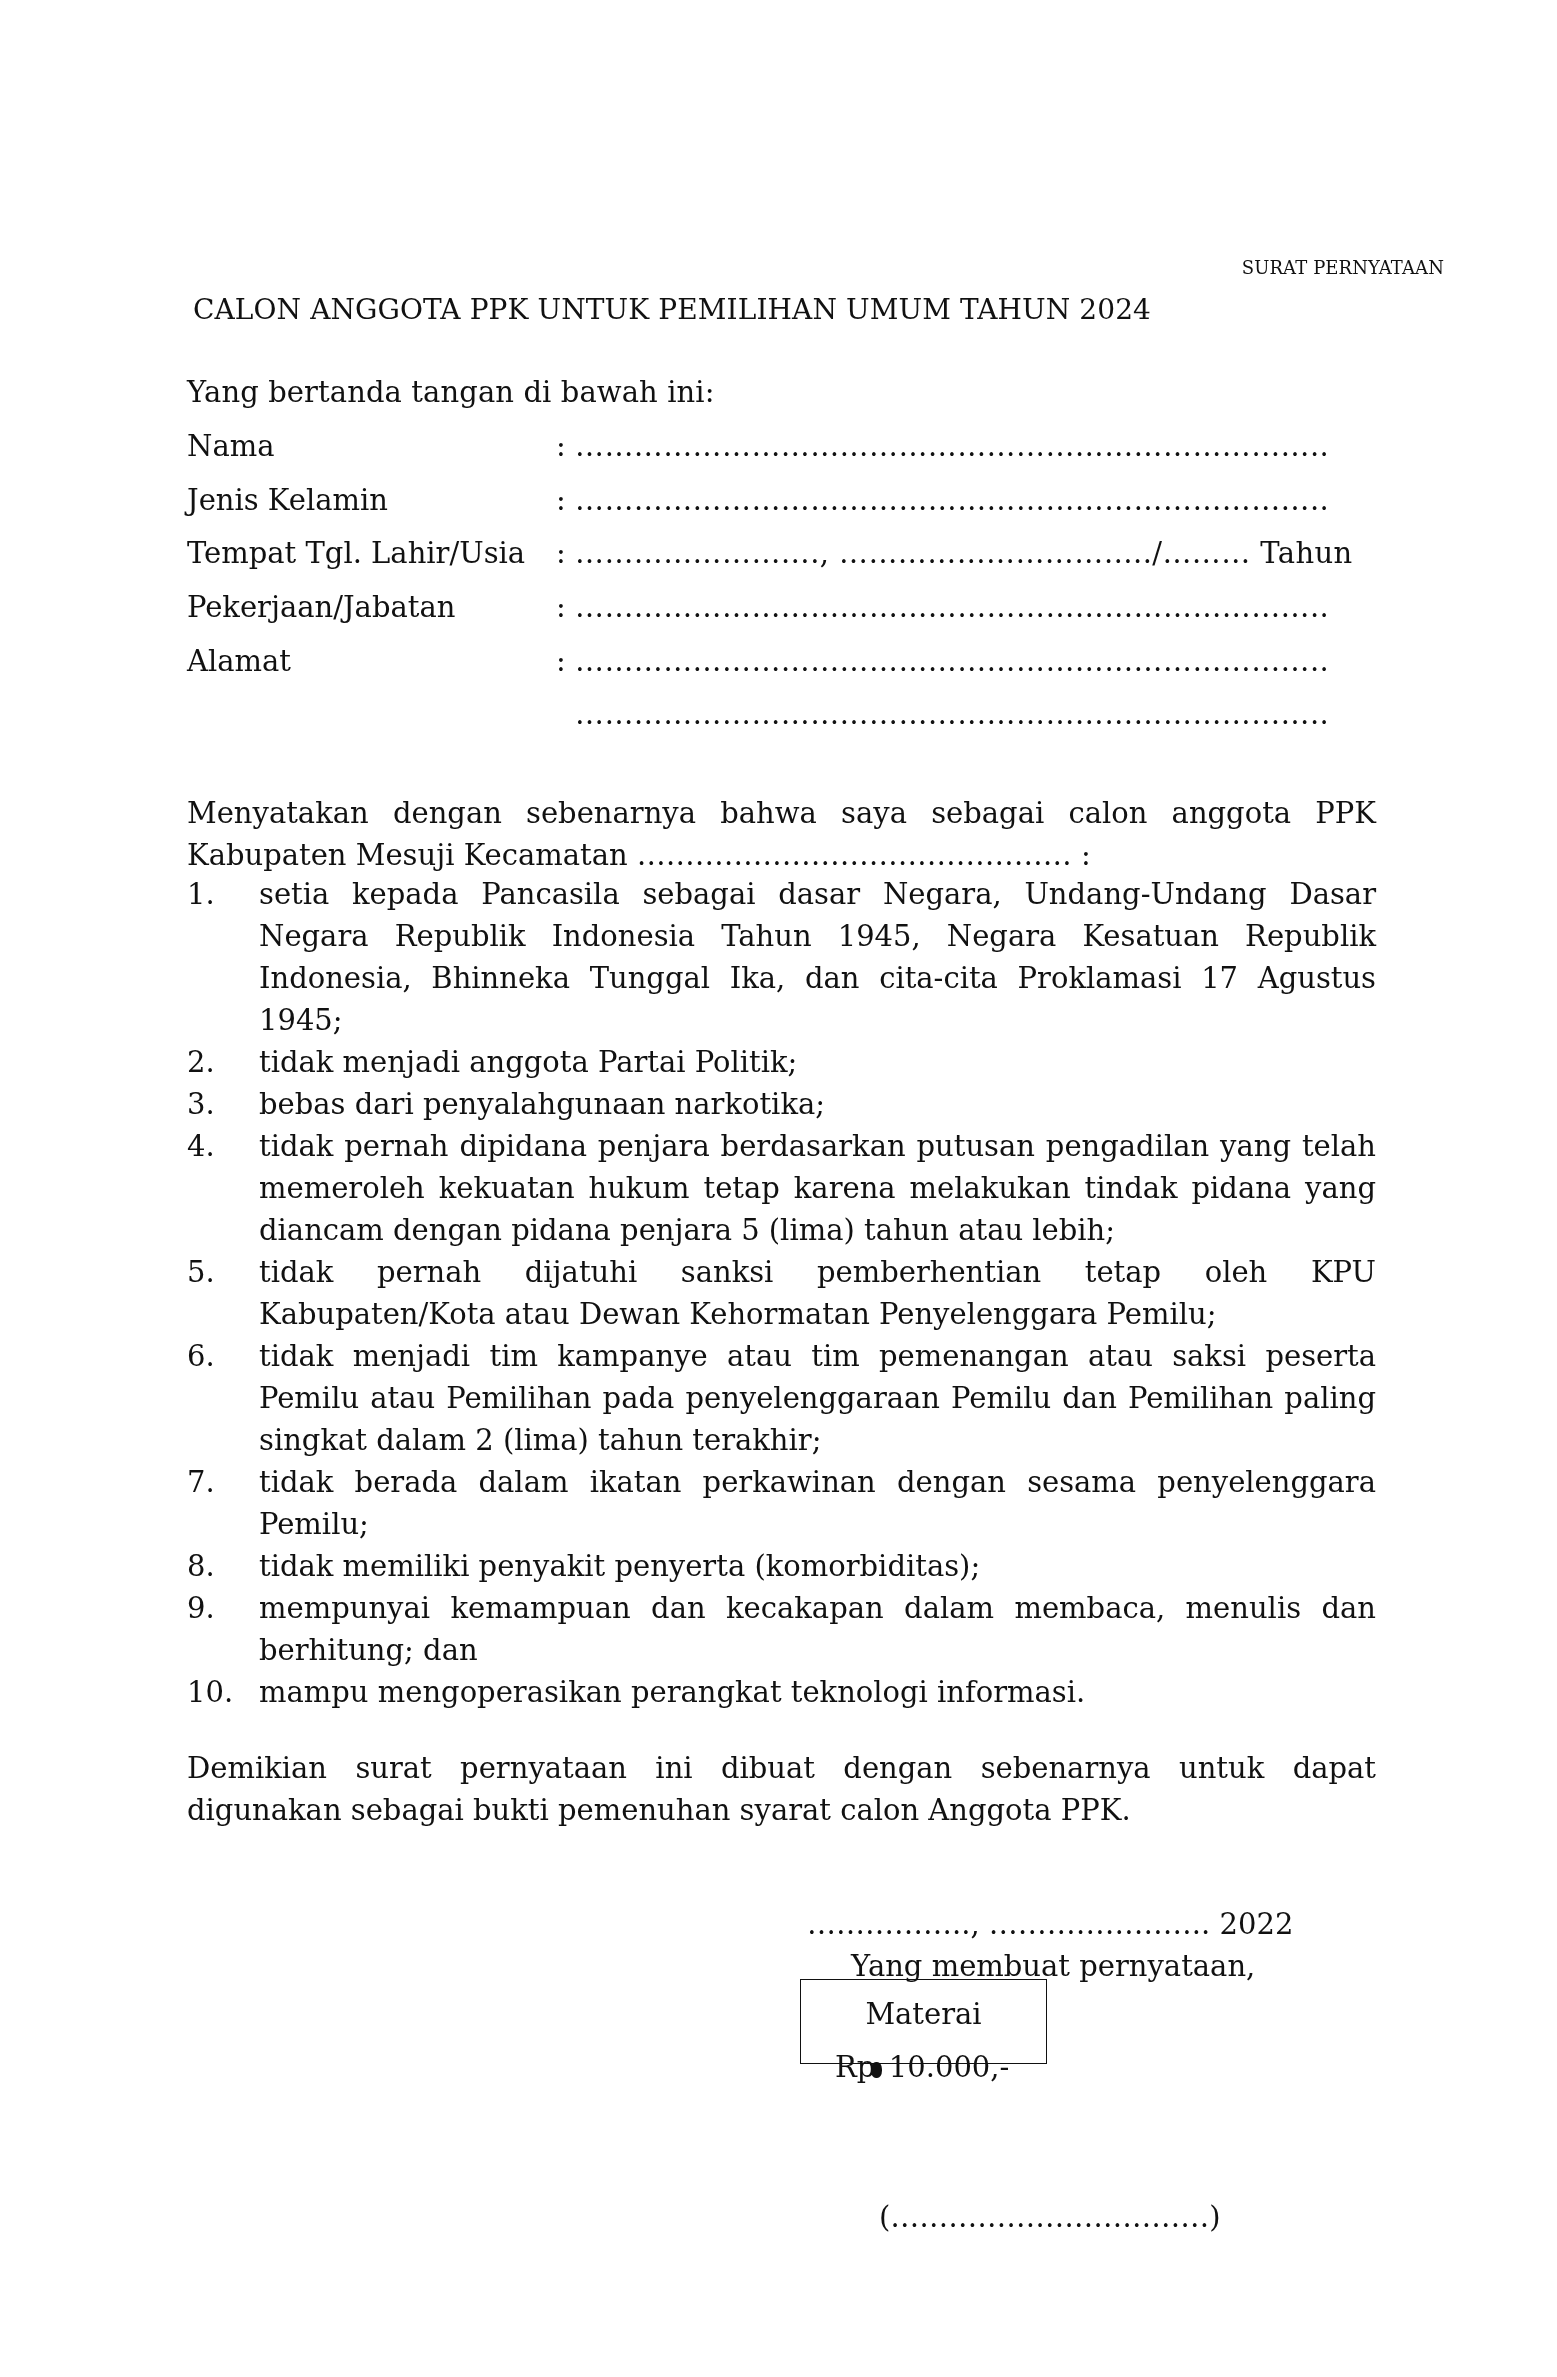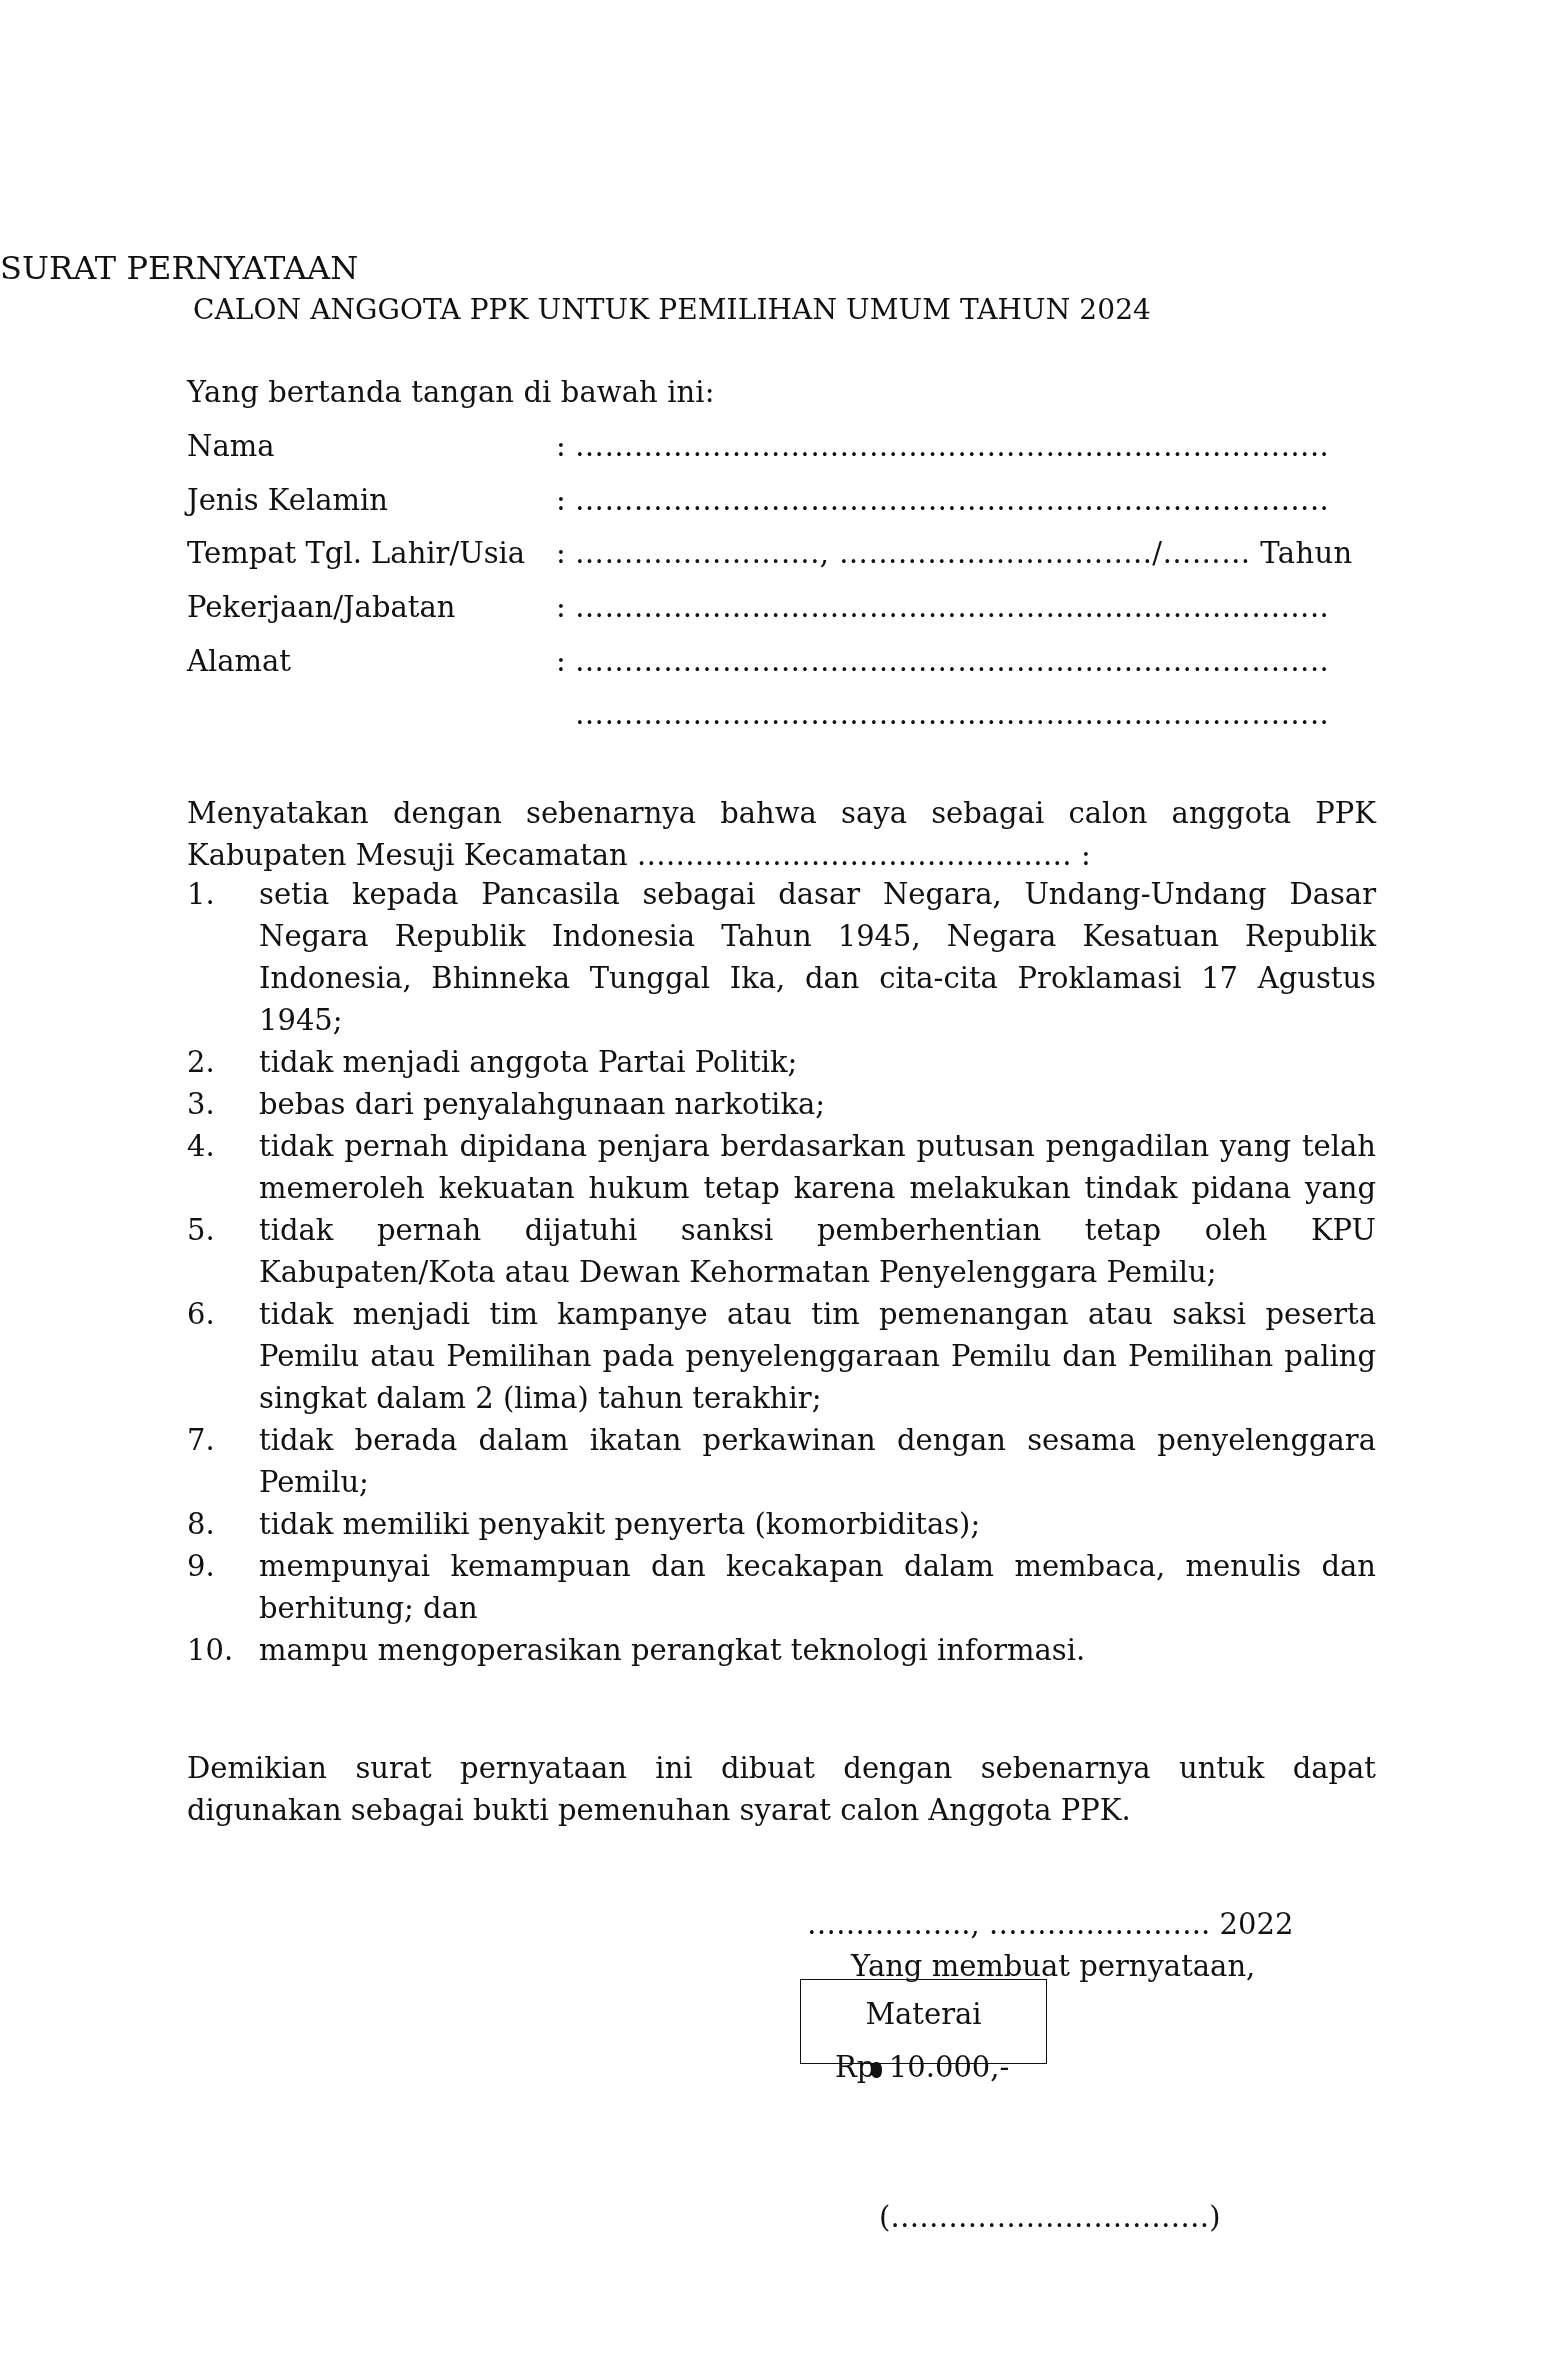--- a/index.html
+++ b/index.html
@@ -1,20 +1,20 @@
 <!DOCTYPE html>
 <html style="font-size:9.8px"><head>
 <meta charset="utf-8">
 <style>
   html, body { margin: 0; padding: 0; background: #ffffff; }
   body { width: 1557px; height: 2377px; position: relative; overflow: hidden;
          font-family: "DejaVu Serif", "Liberation Serif", serif; color: #111111; }
   .page { position: absolute; left: 0; top: 0; width: 1557px; height: 2377px; background: #fff; }
   .t { position: absolute; font-size: 29px; line-height: 42px; white-space: nowrap; letter-spacing: 0.1px; text-align: right; }
-  .title1 { top: 247px; left: 0; width: 1444px; text-align: left; font-size: 32px; }
+  .title1 { top: 247px; left: 0; width: 1444px; text-align: right; font-size: 18px; }
   .title2 { top: 289px; left: 0; width: 1344px; text-align: center; font-size: 28px; }
   .intro { top: 371px; left: 187px; }
   .frow { position: absolute; left: 187px; width: 1196px; height: 42px; font-size: 29px; line-height: 42px; }
   .frow .lbl { position: absolute; left: 0; top: 0; white-space: nowrap; }
   .frow .col { position: absolute; left: 369px; top: 0; }
   .frow .val { position: absolute; left: 388px; top: 0; white-space: nowrap; letter-spacing: 0.4px; }
   .para { position: absolute; left: 187px; width: 1189px; font-size: 29px; line-height: 42px; text-align: justify; text-align-last: left; }
   .para .l { display: block; text-align: justify; text-align-last: justify; }
   .para .l.last { text-align-last: left; }
   .list { position: absolute; left: 187px; width: 1189px; top: 873px; margin: 0; padding: 0; list-style: none; }
@@ -88,20 +88,21 @@
         <span class="ln last">tidak menjadi anggota Partai Politik;</span>
       </li>
       <li class="li">
         <span class="num">3.</span>
         <span class="ln last">bebas dari penyalahgunaan narkotika;</span>
       </li>
       <li class="li">
         <span class="num">4.</span>
         <span class="ln">tidak pernah dipidana penjara berdasarkan putusan pengadilan yang telah</span>
         <span class="ln">memeroleh kekuatan hukum tetap karena melakukan tindak pidana yang</span>
+        <span class="ln last">diancam dengan pidana penjara 5 (lima) tahun atau lebih;</span>
       </li>
       <li class="li">
         <span class="num">5.</span>
         <span class="ln">tidak pernah dijatuhi sanksi pemberhentian tetap oleh KPU</span>
         <span class="ln last">Kabupaten/Kota atau Dewan Kehormatan Penyelenggara Pemilu;</span>
       </li>
       <li class="li">
         <span class="num">6.</span>
         <span class="ln">tidak menjadi tim kampanye atau tim pemenangan atau saksi peserta</span>
         <span class="ln">Pemilu atau Pemilihan pada penyelenggaraan Pemilu dan Pemilihan paling</span>

